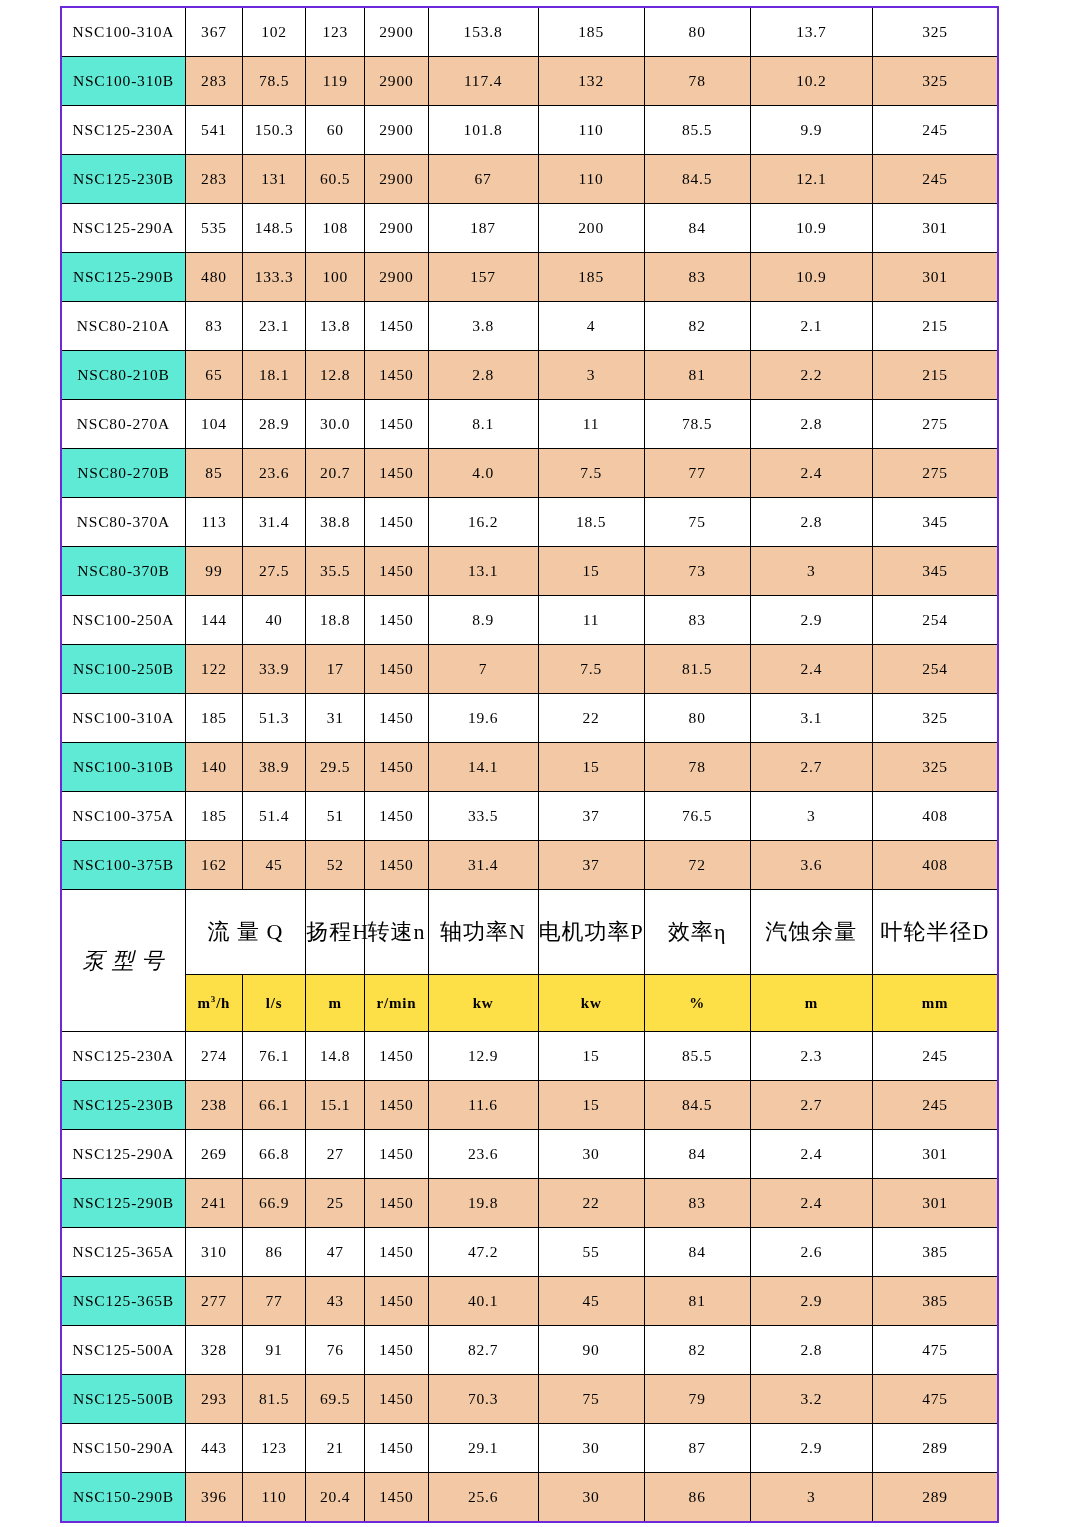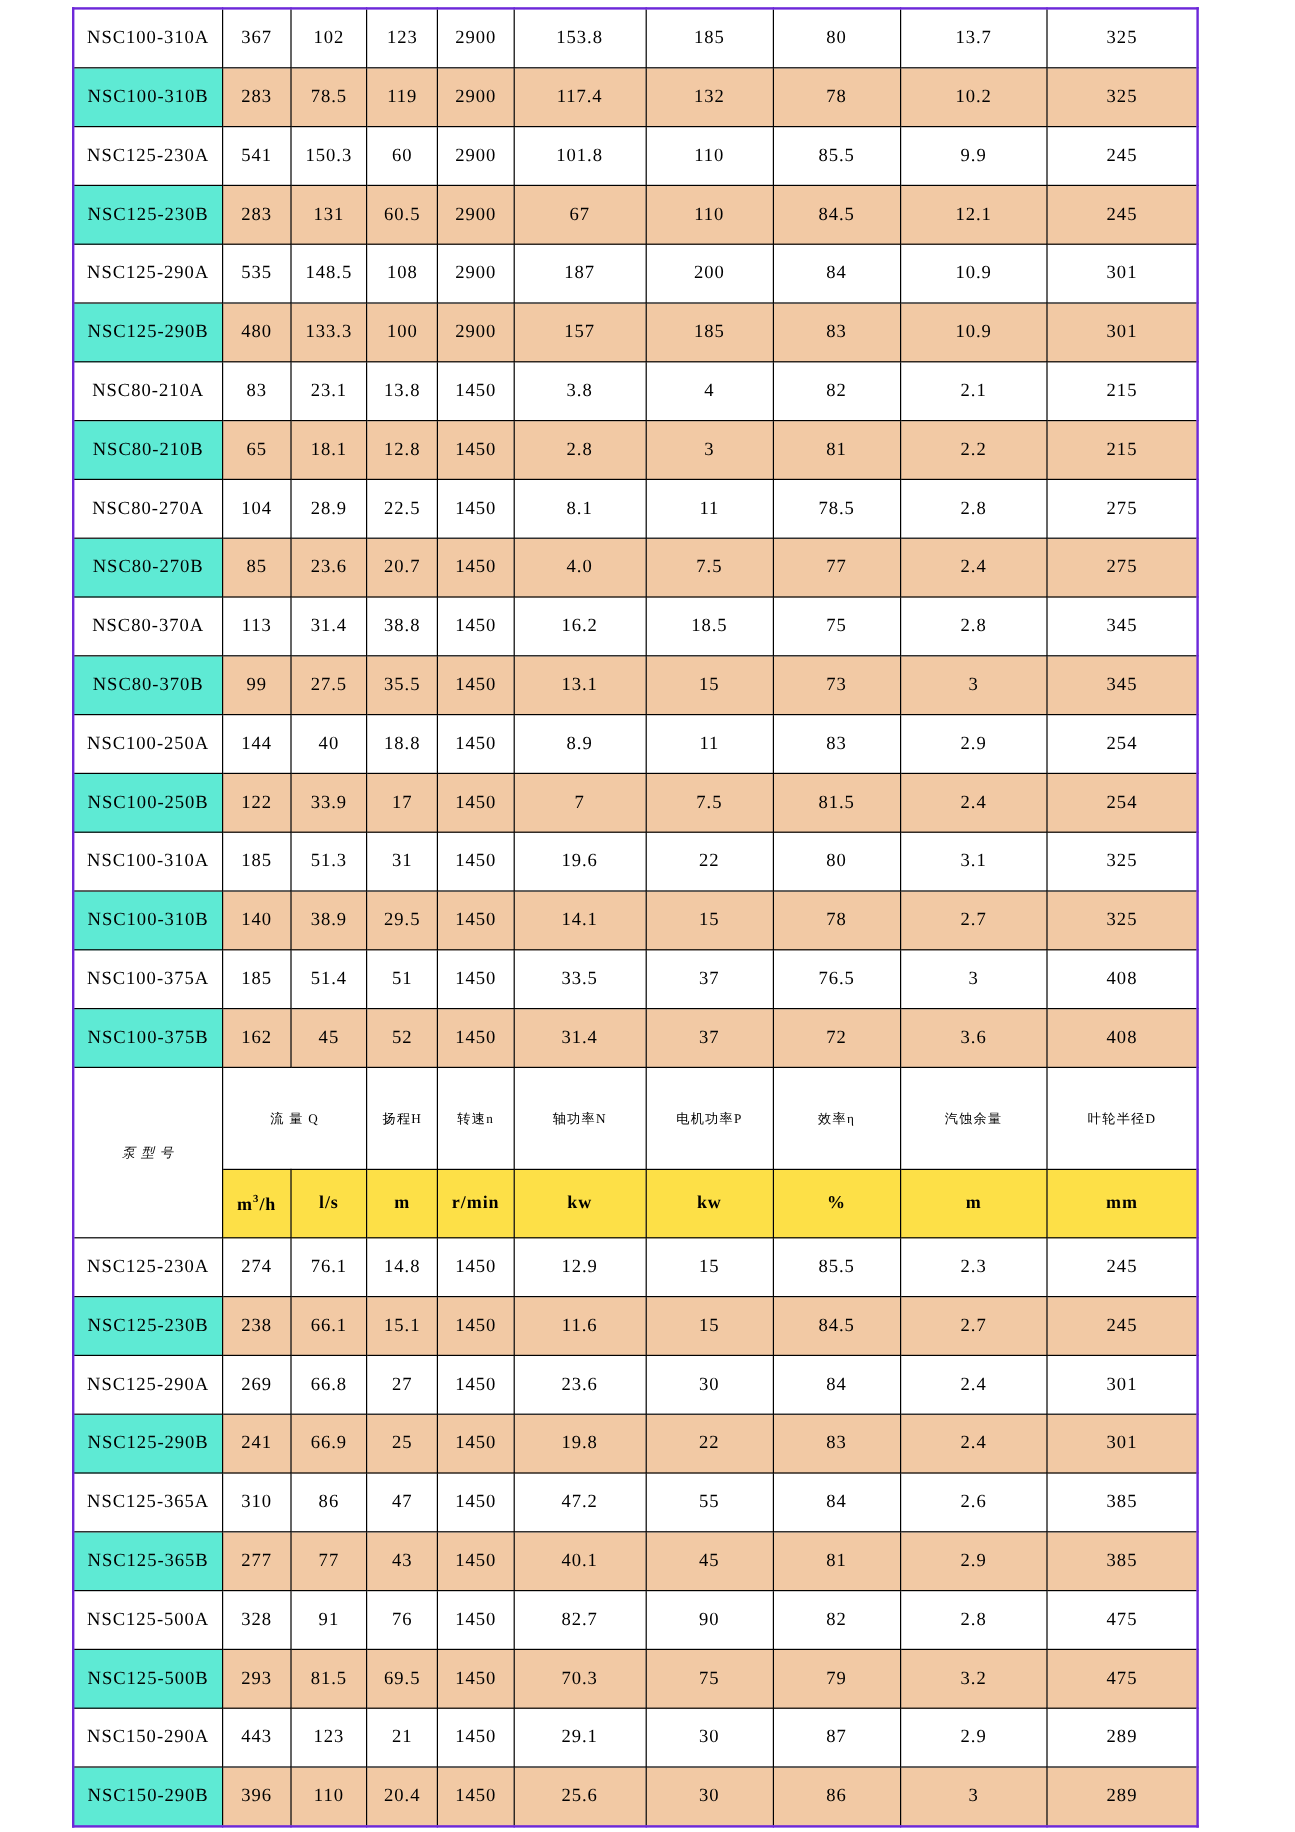--- a/index.html
+++ b/index.html
@@ -56,21 +56,21 @@
   col.c-n     { width: 62px; }
   col.c-shaft { width: 108px; }
   col.c-motor { width: 104px; }
   col.c-eff   { width: 104px; }
   col.c-npsh  { width: 120px; }
   col.c-d     { width: 123px; }
 
   
   tr.hdr td {
     height: 84px;
-    font-size: 11px;
+    font-size: 22px;
     letter-spacing: 1px;
     background: #ffffff;
   }
   tr.units td {
     height: 56px;
     font-size: 15px;
     background: #fde047;
     font-weight: bold;
   }
   td.model-span {
@@ -194,21 +194,21 @@
           <td>2.8</td>
           <td>3</td>
           <td>81</td>
           <td>2.2</td>
           <td>215</td>
         </tr>
         <tr>
           <td class="model">NSC80-270A</td>
           <td>104</td>
           <td>28.9</td>
-          <td>22.5</td>
+          <td>30.0</td>
           <td>1450</td>
           <td>8.1</td>
           <td>11</td>
           <td>78.5</td>
           <td>2.8</td>
           <td>275</td>
         </tr>
         <tr class="alt">
           <td class="model">NSC80-270B</td>
           <td>85</td>

